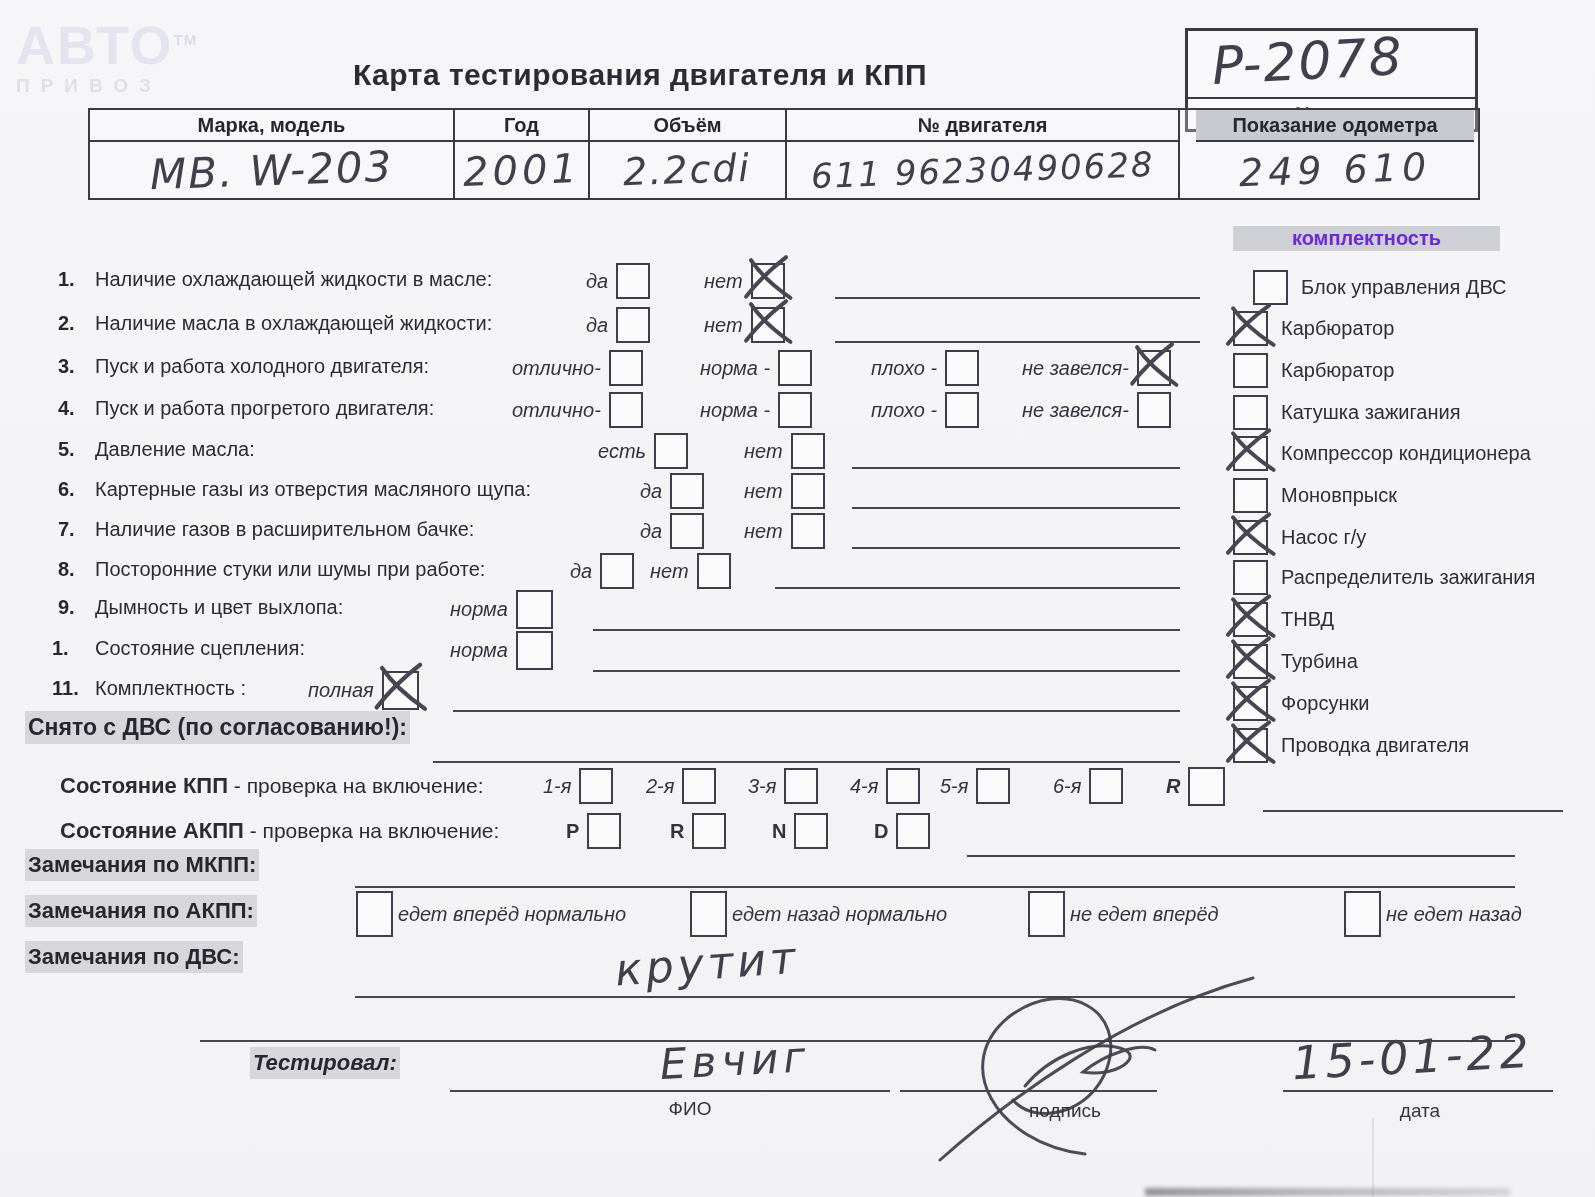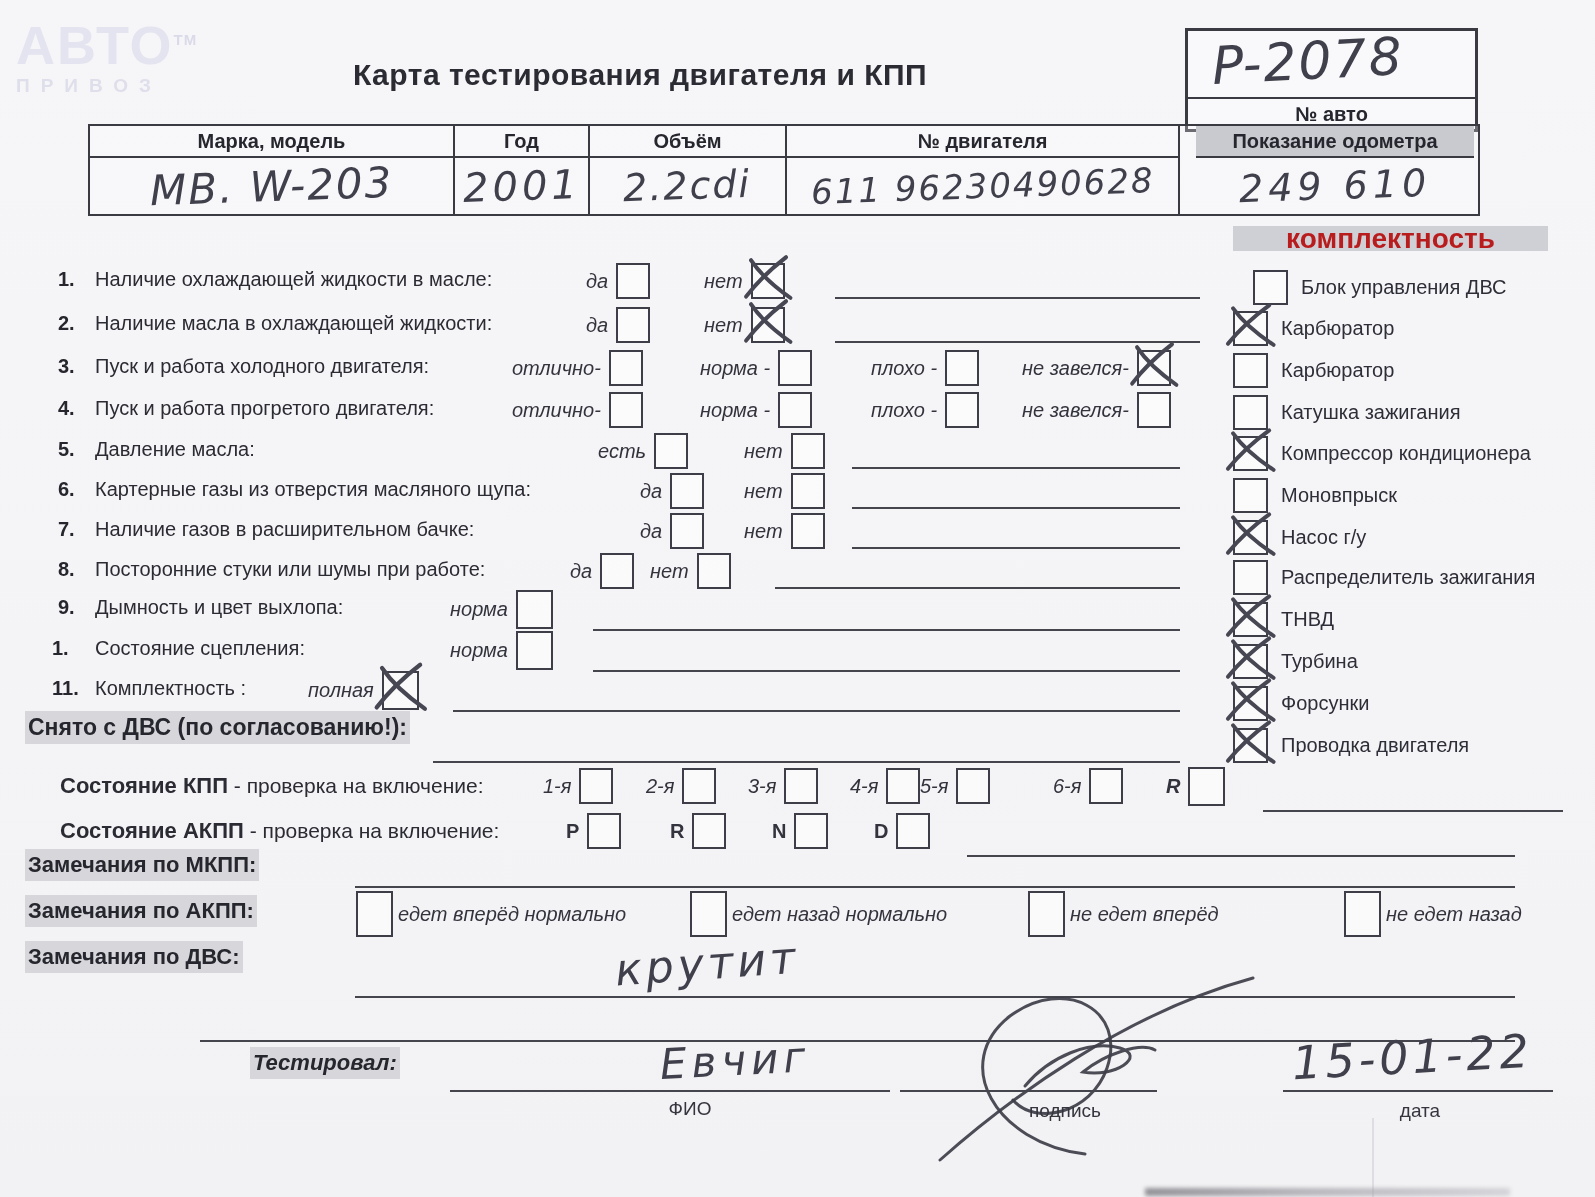--- a/index.html
+++ b/index.html
@@ -15,21 +15,21 @@
 
   .title{position:absolute;left:270px;top:58px;width:740px;text-align:center;
          font-size:30px;font-weight:bold;color:#2b2b33;letter-spacing:.5px;}
 
   
   .abox{position:absolute;left:1185px;top:28px;width:293px;border:3px solid #3a3a42;background:#f9f9fb;box-sizing:border-box;}
   .abox-val{height:66px;position:relative;}
   .abox-lbl{height:30px;border-top:2px solid #3a3a42;text-align:center;font-weight:bold;font-size:20px;line-height:30px;color:#26262e;}
 
   
-  .itable{position:absolute;left:88px;top:124px;width:1392px;display:flex;border:2px solid #3a3a42;box-sizing:border-box;background:rgba(255,255,255,.25);}
+  .itable{position:absolute;left:88px;top:108px;width:1392px;display:flex;border:2px solid #3a3a42;box-sizing:border-box;background:rgba(255,255,255,.25);}
   .icol{box-sizing:border-box;border-right:2px solid #3a3a42;display:flex;flex-direction:column;}
   .icol:last-child{border-right:none;padding-left:16px;}
   .icol .h{height:30px;border-bottom:2px solid #3a3a42;display:flex;align-items:center;justify-content:center;
            font-weight:bold;font-size:20px;color:#26262e;}
   .icol .v{height:56px;position:relative;display:flex;align-items:center;justify-content:center;}
   .icol.odo .h{background:#c9c9d0;}
 
   
   .hand{font-family:"DejaVu Sans",sans-serif;font-style:italic;color:#40404c;white-space:nowrap;
         transform:rotate(-2deg);letter-spacing:2px;}
@@ -52,22 +52,22 @@
   .box svg{position:absolute;left:-2px;top:-2px;width:calc(100% + 4px);height:calc(100% + 4px);overflow:visible;transform:rotate(-3deg);}
   .box svg path{stroke:#474753;stroke-width:3.4;fill:none;stroke-linecap:round;}
 
   .u{position:absolute;height:2px;background:#45454d;}
 
   .glabel{position:absolute;background:#d6d6db;box-shadow:0 0 0 3px #d6d6db;
           font-weight:bold;font-size:22px;color:#26262e;white-space:nowrap;}
   .glabel.it{font-style:italic;}
 
   
-  .k-head{position:absolute;left:1233px;top:226px;width:315px;height:25px;background:#cfcfd6;
-          text-align:center;font-weight:bold;font-size:28px;line-height:25px;color:#b91c1c;}
+  .k-head{position:absolute;left:1233px;top:226px;width:267px;height:25px;background:#cfcfd6;
+          text-align:center;font-weight:bold;font-size:20px;line-height:25px;color:#6d28d9;}
   .k-item{position:absolute;left:1233px;height:31px;display:flex;align-items:center;gap:13px;font-size:20px;color:#2e2e38;white-space:nowrap;}
   .k-item .box{width:31px;height:31px;}
 
   .small-lbl{position:absolute;font-size:19px;color:#35353f;text-align:center;}
 
   .signature{position:absolute;left:915px;top:968px;}
   .signature path{stroke:#3e3e49;stroke-width:3;fill:none;stroke-linecap:round;opacity:.92;}
 
   .smear{position:absolute;left:1145px;top:1188px;width:365px;height:8px;opacity:.65;
          background:linear-gradient(90deg,#5f5f66,#97979e 45%,#c4c4ca);filter:blur(2px);}
@@ -400,21 +400,21 @@
         <span class="box"></span>
       </span>
     <span class="opt" style="left:748px;">
         <i>3-я</i>
         <span class="box"></span>
       </span>
     <span class="opt" style="left:850px;">
         <i>4-я</i>
         <span class="box"></span>
       </span>
-    <span class="opt" style="left:920px;align-items:center;">
+    <span class="opt" style="left:940px;align-items:center;">
         <i>5-я</i>
         <span class="box"></span>
       </span>
     <span class="opt" style="left:1053px;">
         <i>6-я</i>
         <span class="box"></span>
       </span>
     <span class="opt" style="left:1166px;">
         <i style="font-weight:bold;">R</i>
         <span class="box lg"></span>

